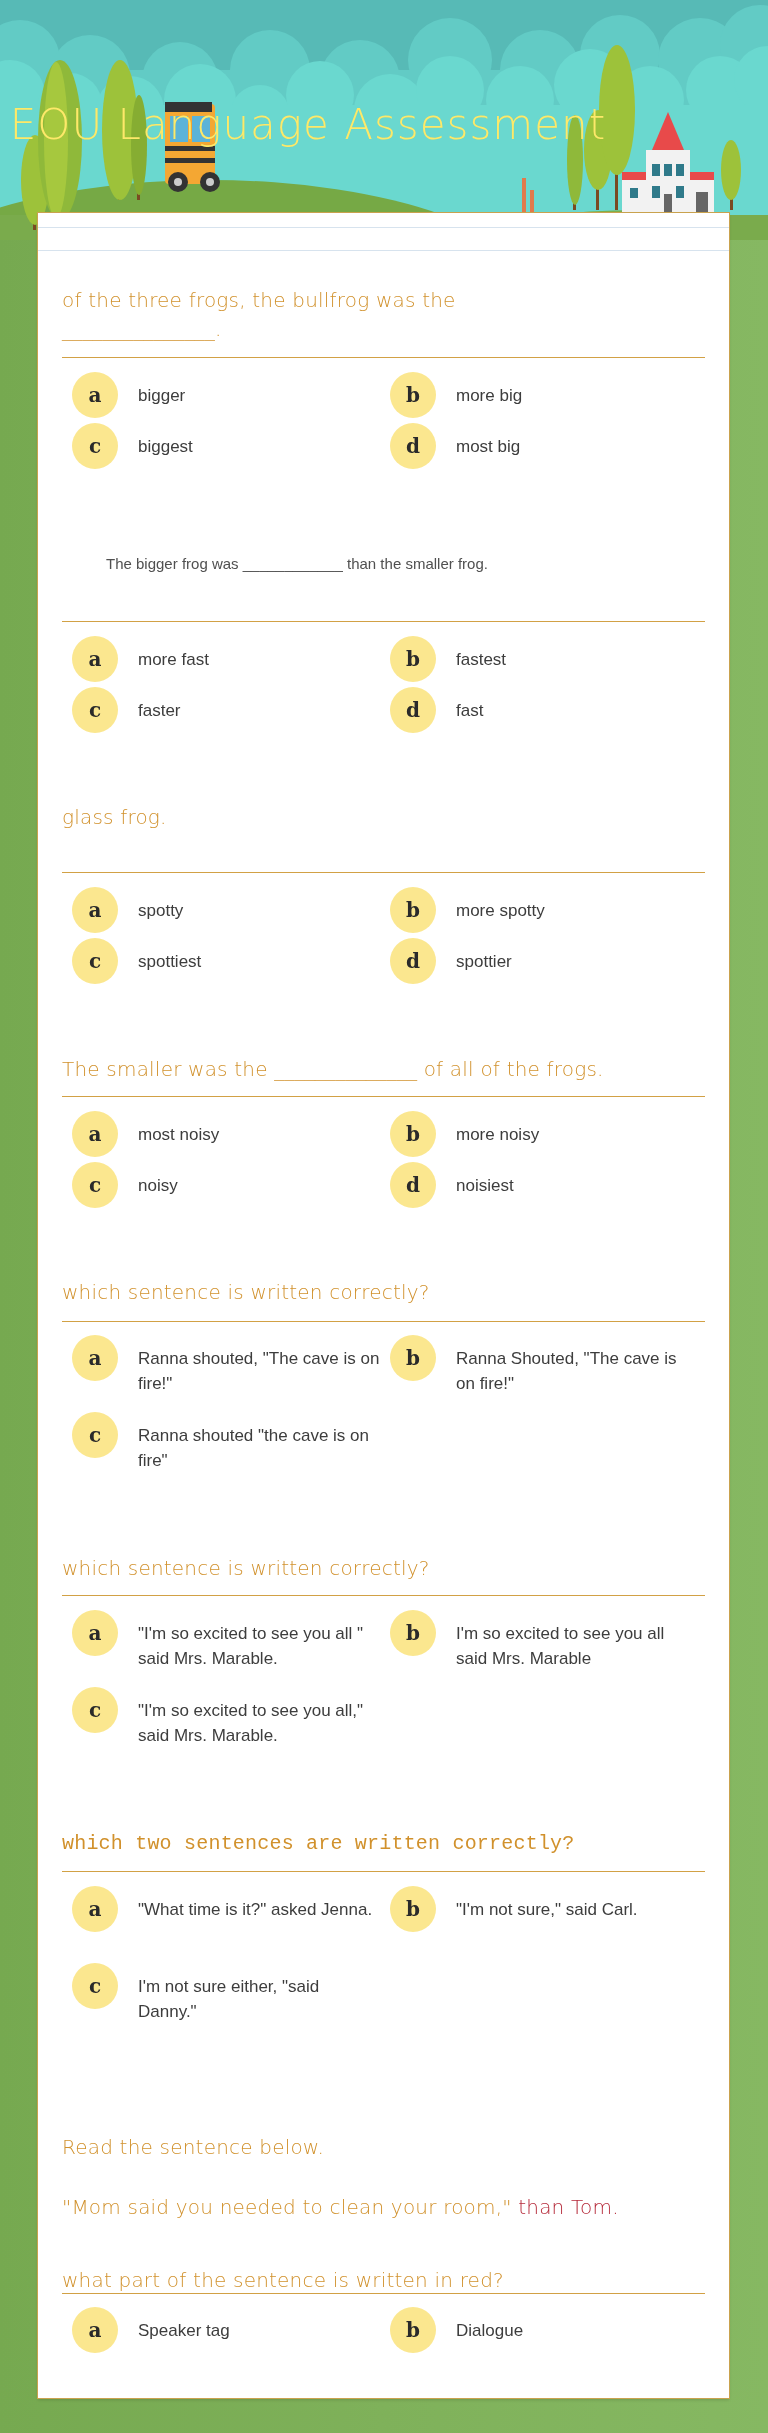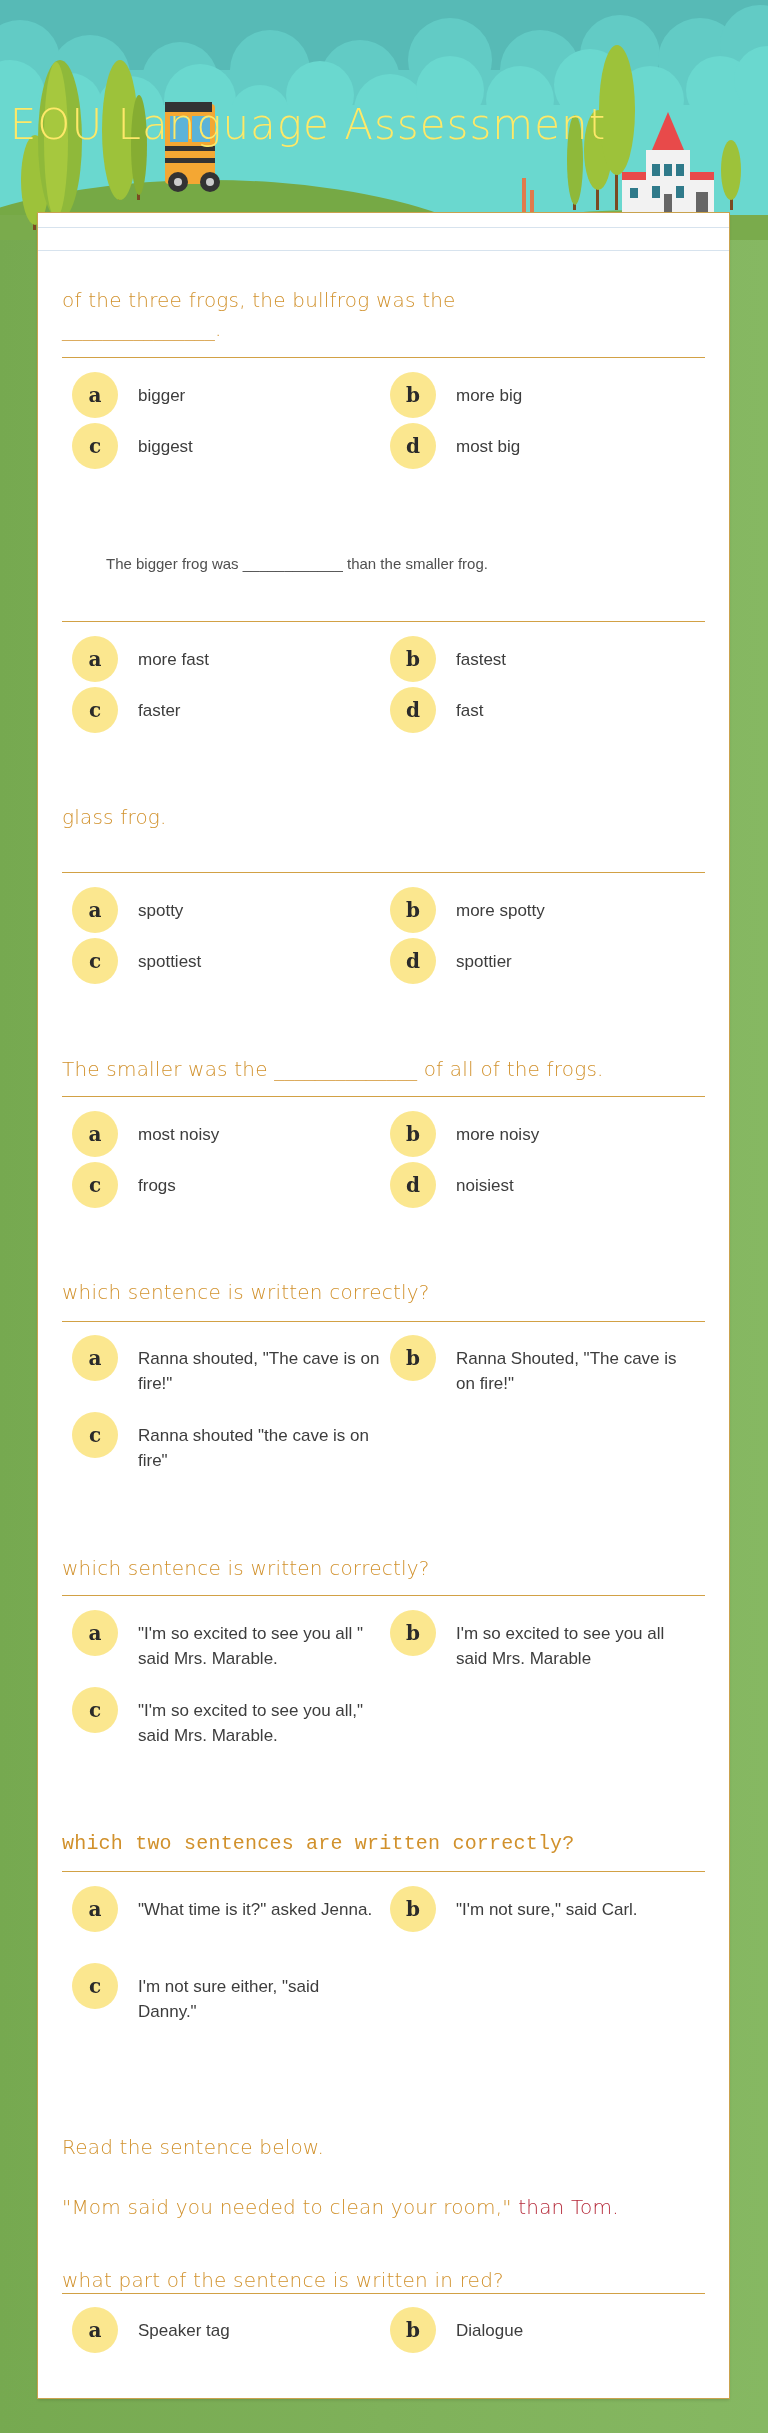--- a/index.html
+++ b/index.html
@@ -223,21 +223,21 @@
   <div class="opt" style="left:34px;top:898px;">
     <div class="bubble">a</div>
     <div class="opt-text">most noisy</div>
   </div>
   <div class="opt" style="left:352px;top:898px;">
     <div class="bubble">b</div>
     <div class="opt-text">more noisy</div>
   </div>
   <div class="opt" style="left:34px;top:949px;">
     <div class="bubble">c</div>
-    <div class="opt-text">frogs</div>
+    <div class="opt-text">noisy</div>
   </div>
   <div class="opt" style="left:352px;top:949px;">
     <div class="bubble">d</div>
     <div class="opt-text">noisiest</div>
   </div>
 
   <div class="q-title" style="top:1065px;">which sentence is written correctly?</div>
   <div class="divider" style="top:1108px;"></div>
   <div class="opt" style="left:34px;top:1122px;">
     <div class="bubble">a</div>

